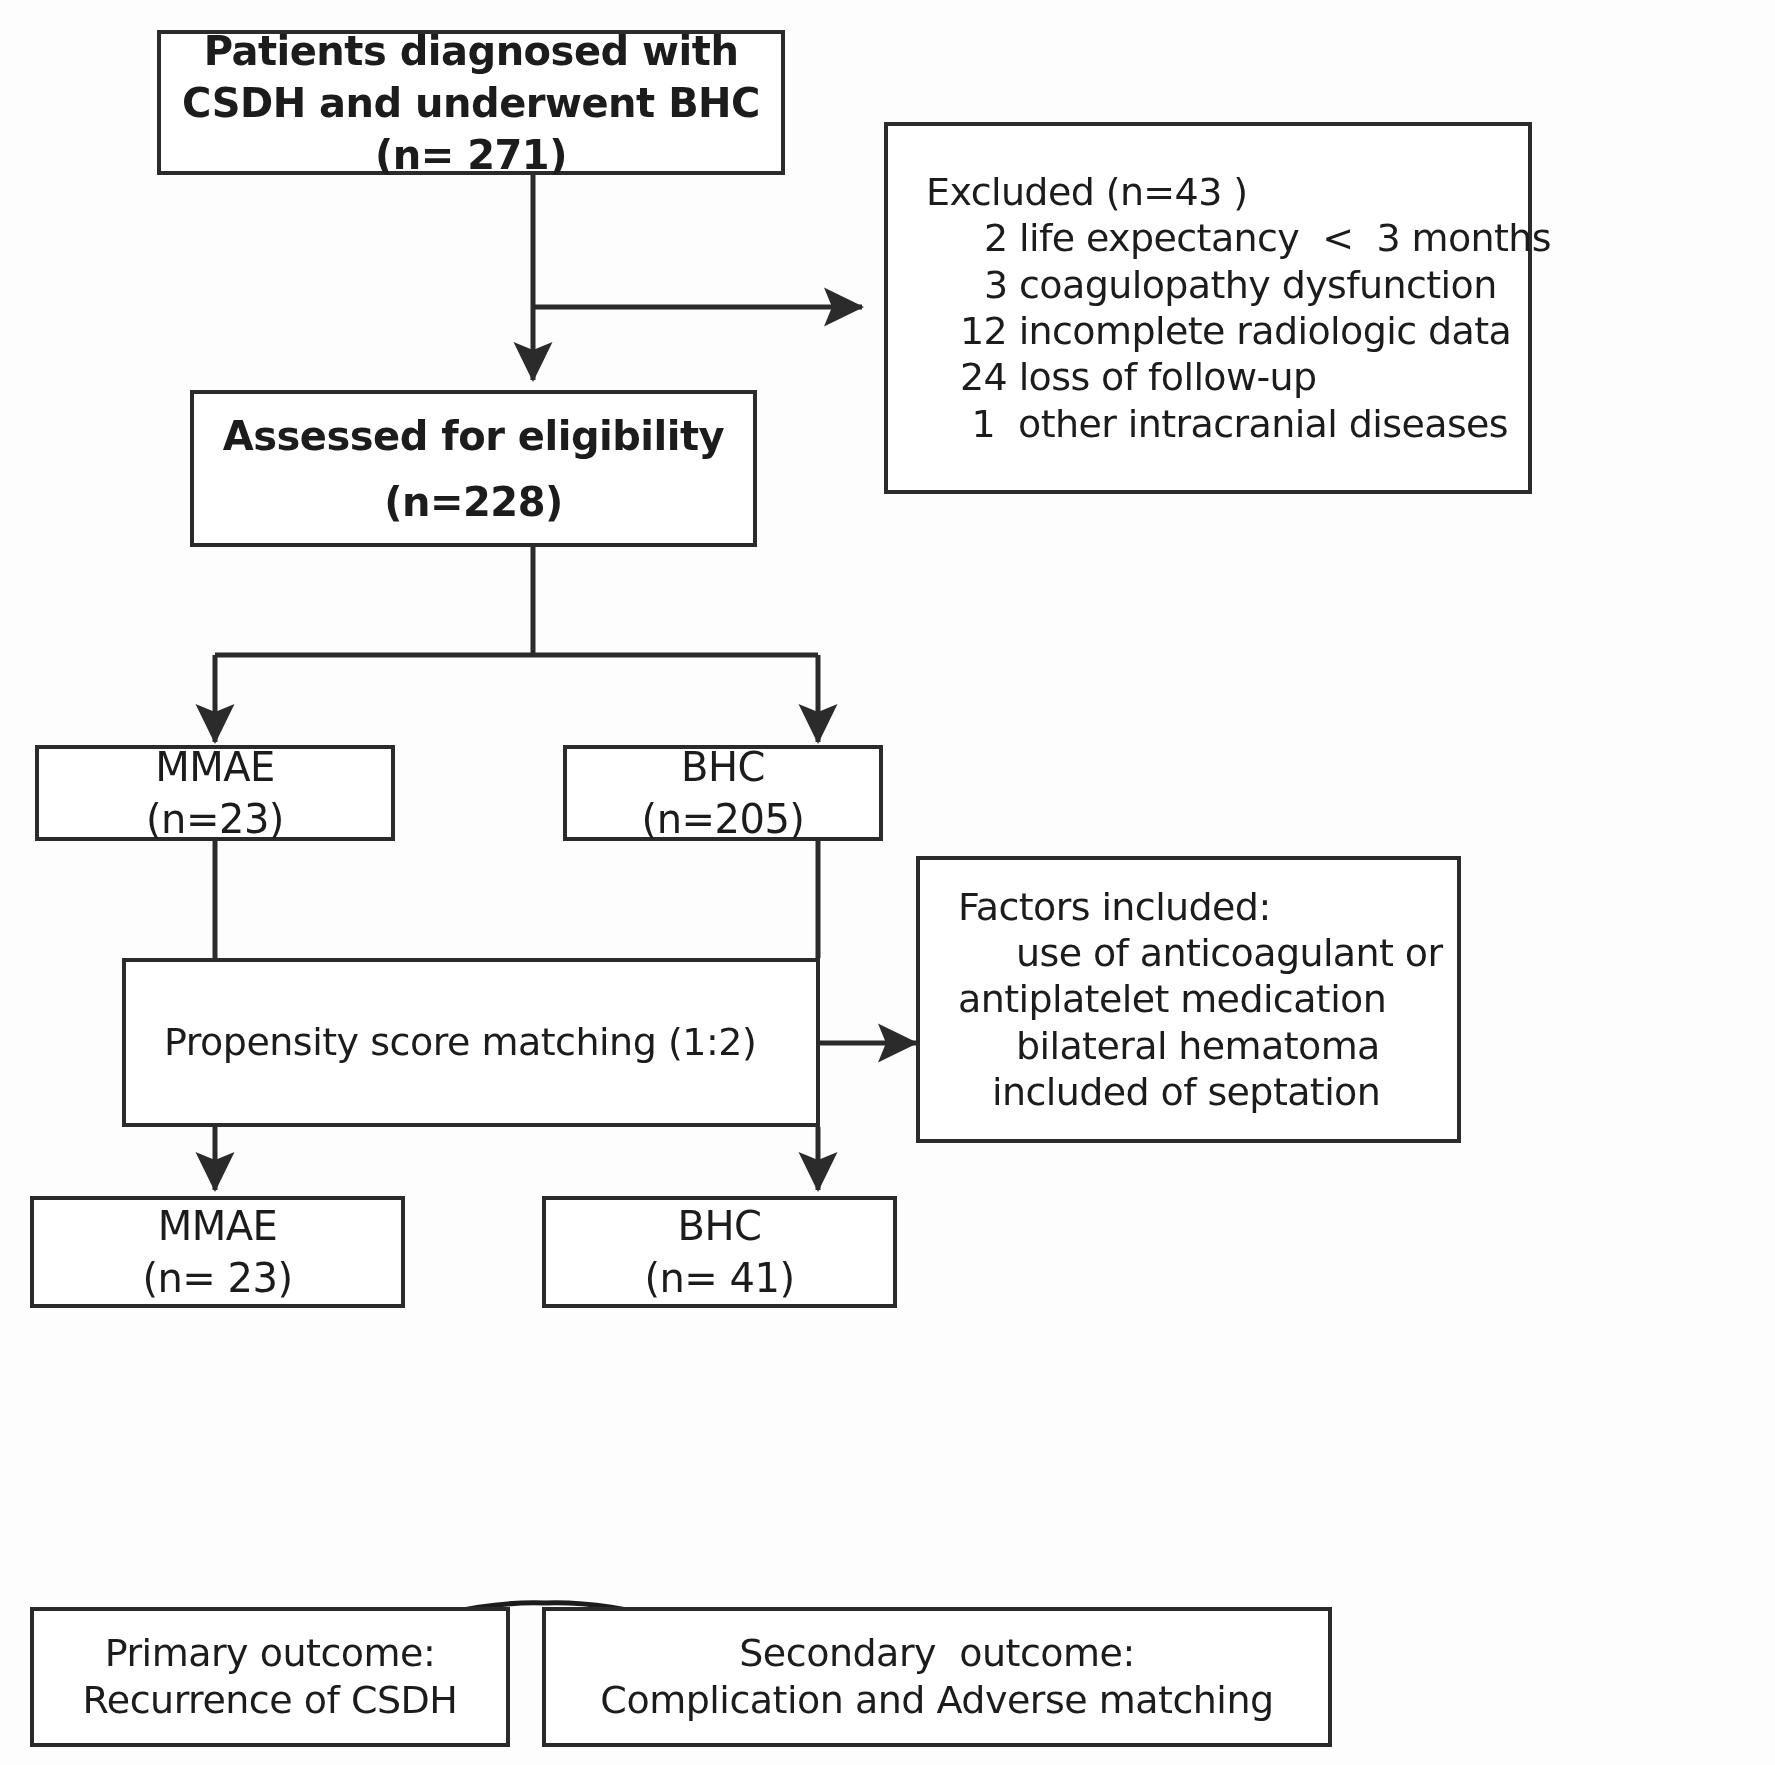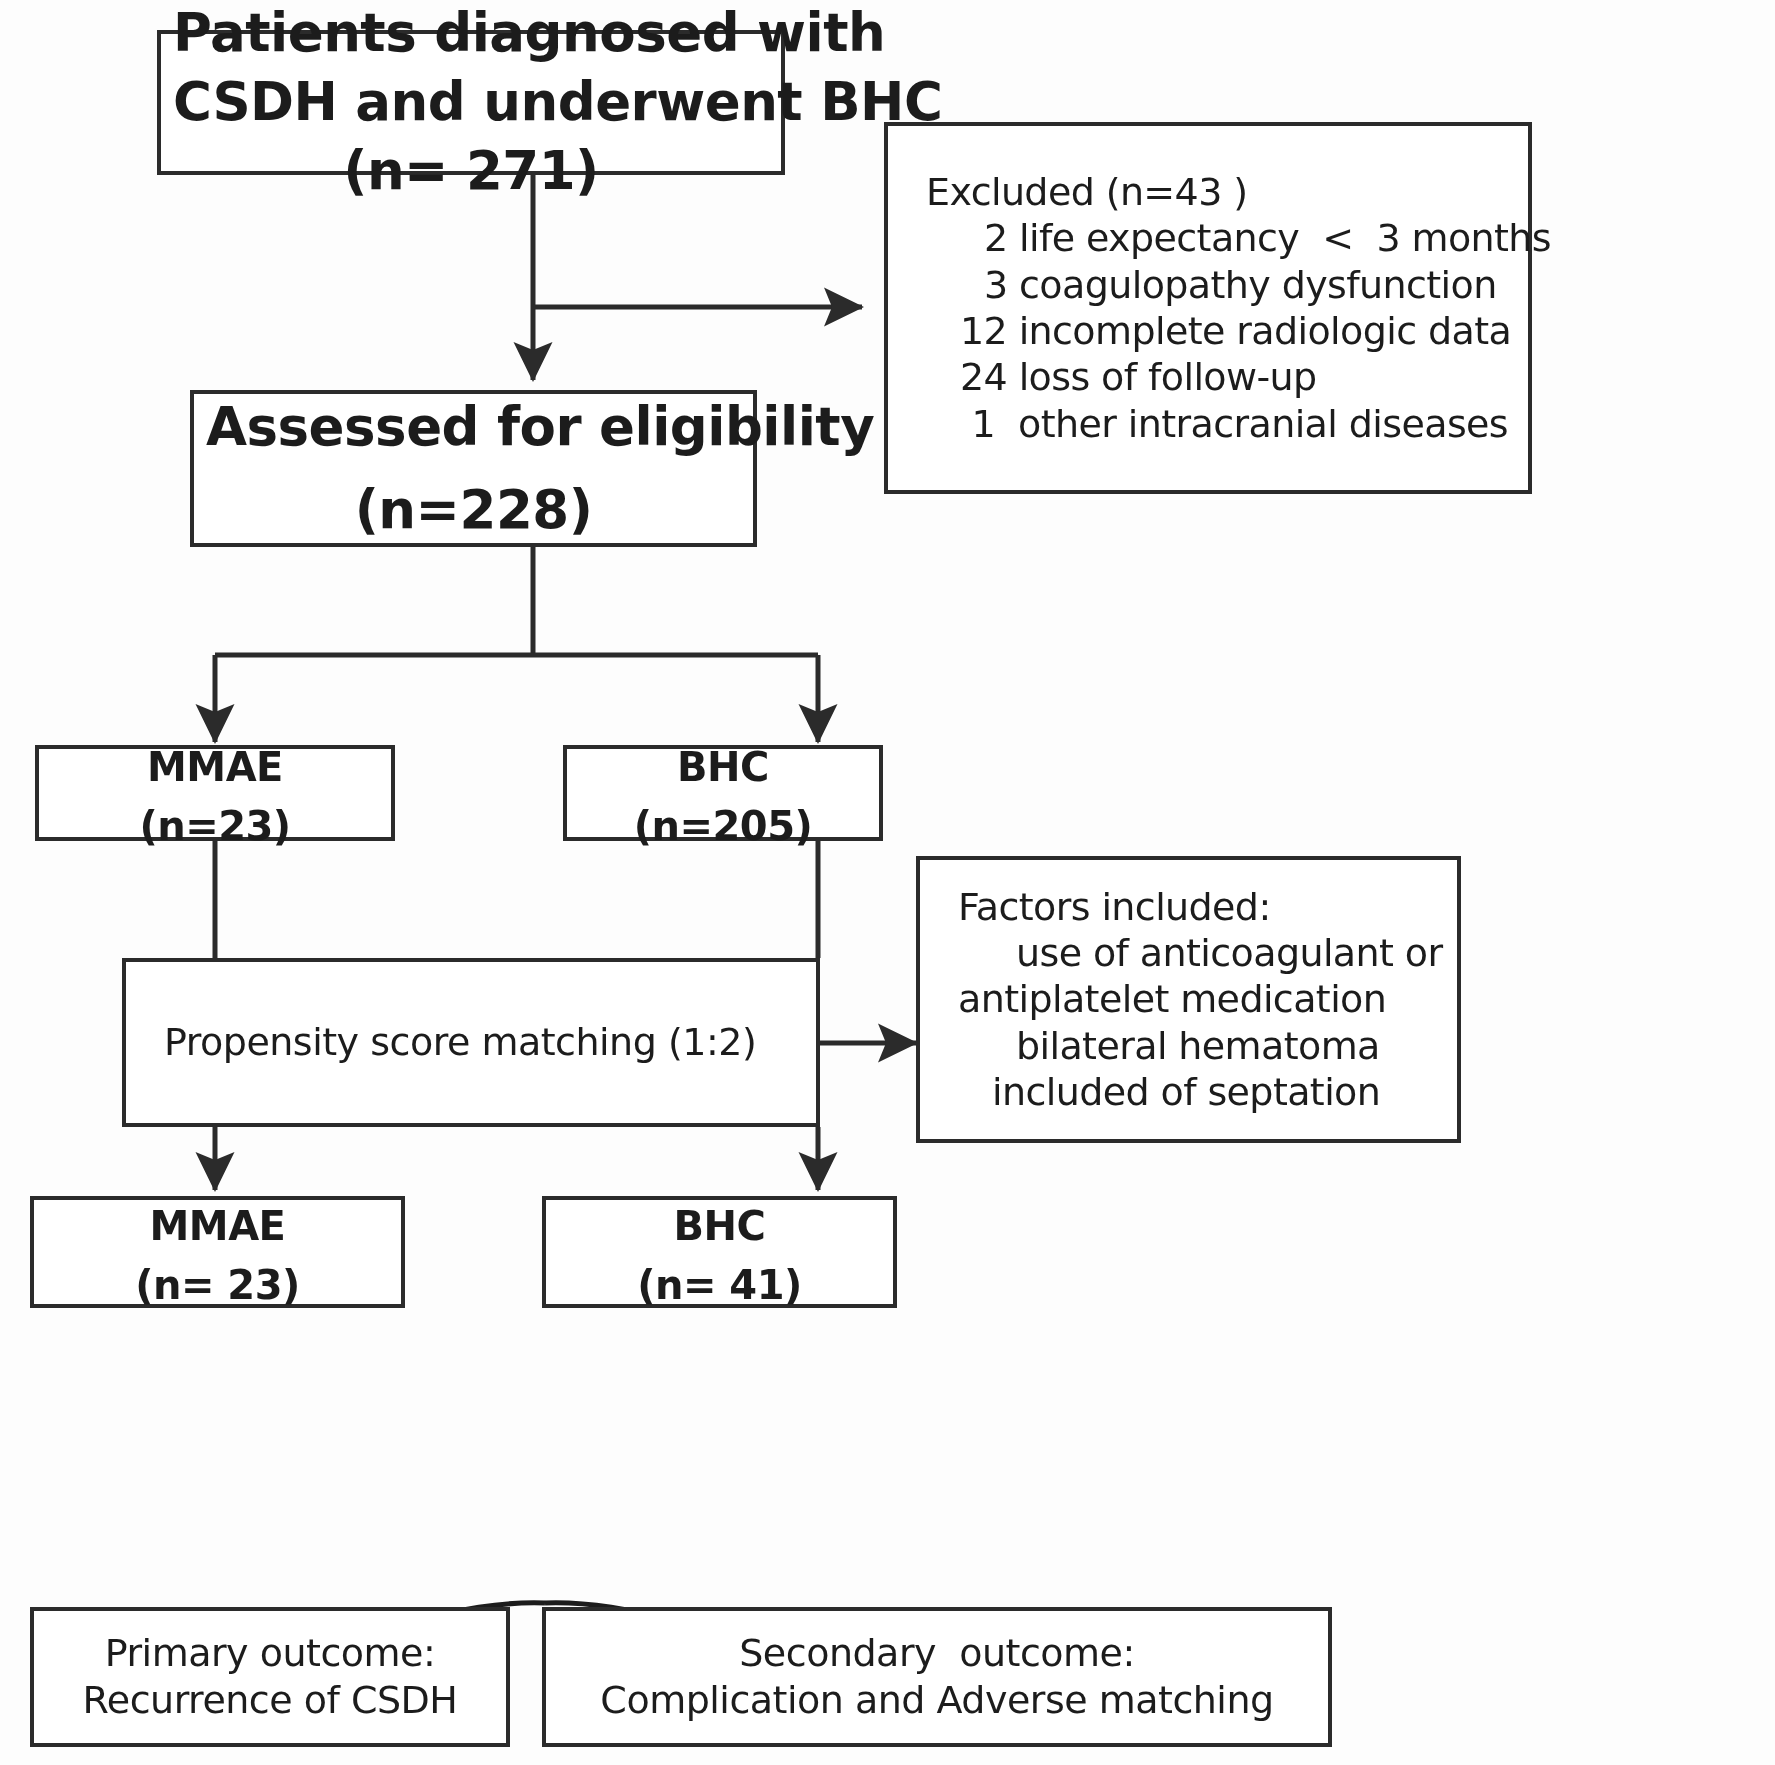--- a/index.html
+++ b/index.html
@@ -40,30 +40,29 @@
     white-space: pre;
   }
   .center-text .line {
     text-align: center;
   }
   .left-text .line {
     text-align: left;
   }
   .t-hdr {
     font-weight: bold;
-    font-size: 53px;
-    line-height: 1.30;
-    letter-spacing: -0.5px;
-  }
-  .t-reg {
-    font-weight: bold;
     font-size: 40px;
     line-height: 1.30;
     letter-spacing: -0.5px;
-    margin-top: 7px;
+  }
+  .t-reg {
+    font-weight: normal;
+    font-size: 40px;
+    line-height: 1.30;
+    letter-spacing: -0.5px;
   }
   .t-list {
     font-weight: normal;
     font-size: 38px;
     line-height: 1.22;
     letter-spacing: -0.6px;
   }
   .t-mid {
     font-weight: normal;
     font-size: 38px;

